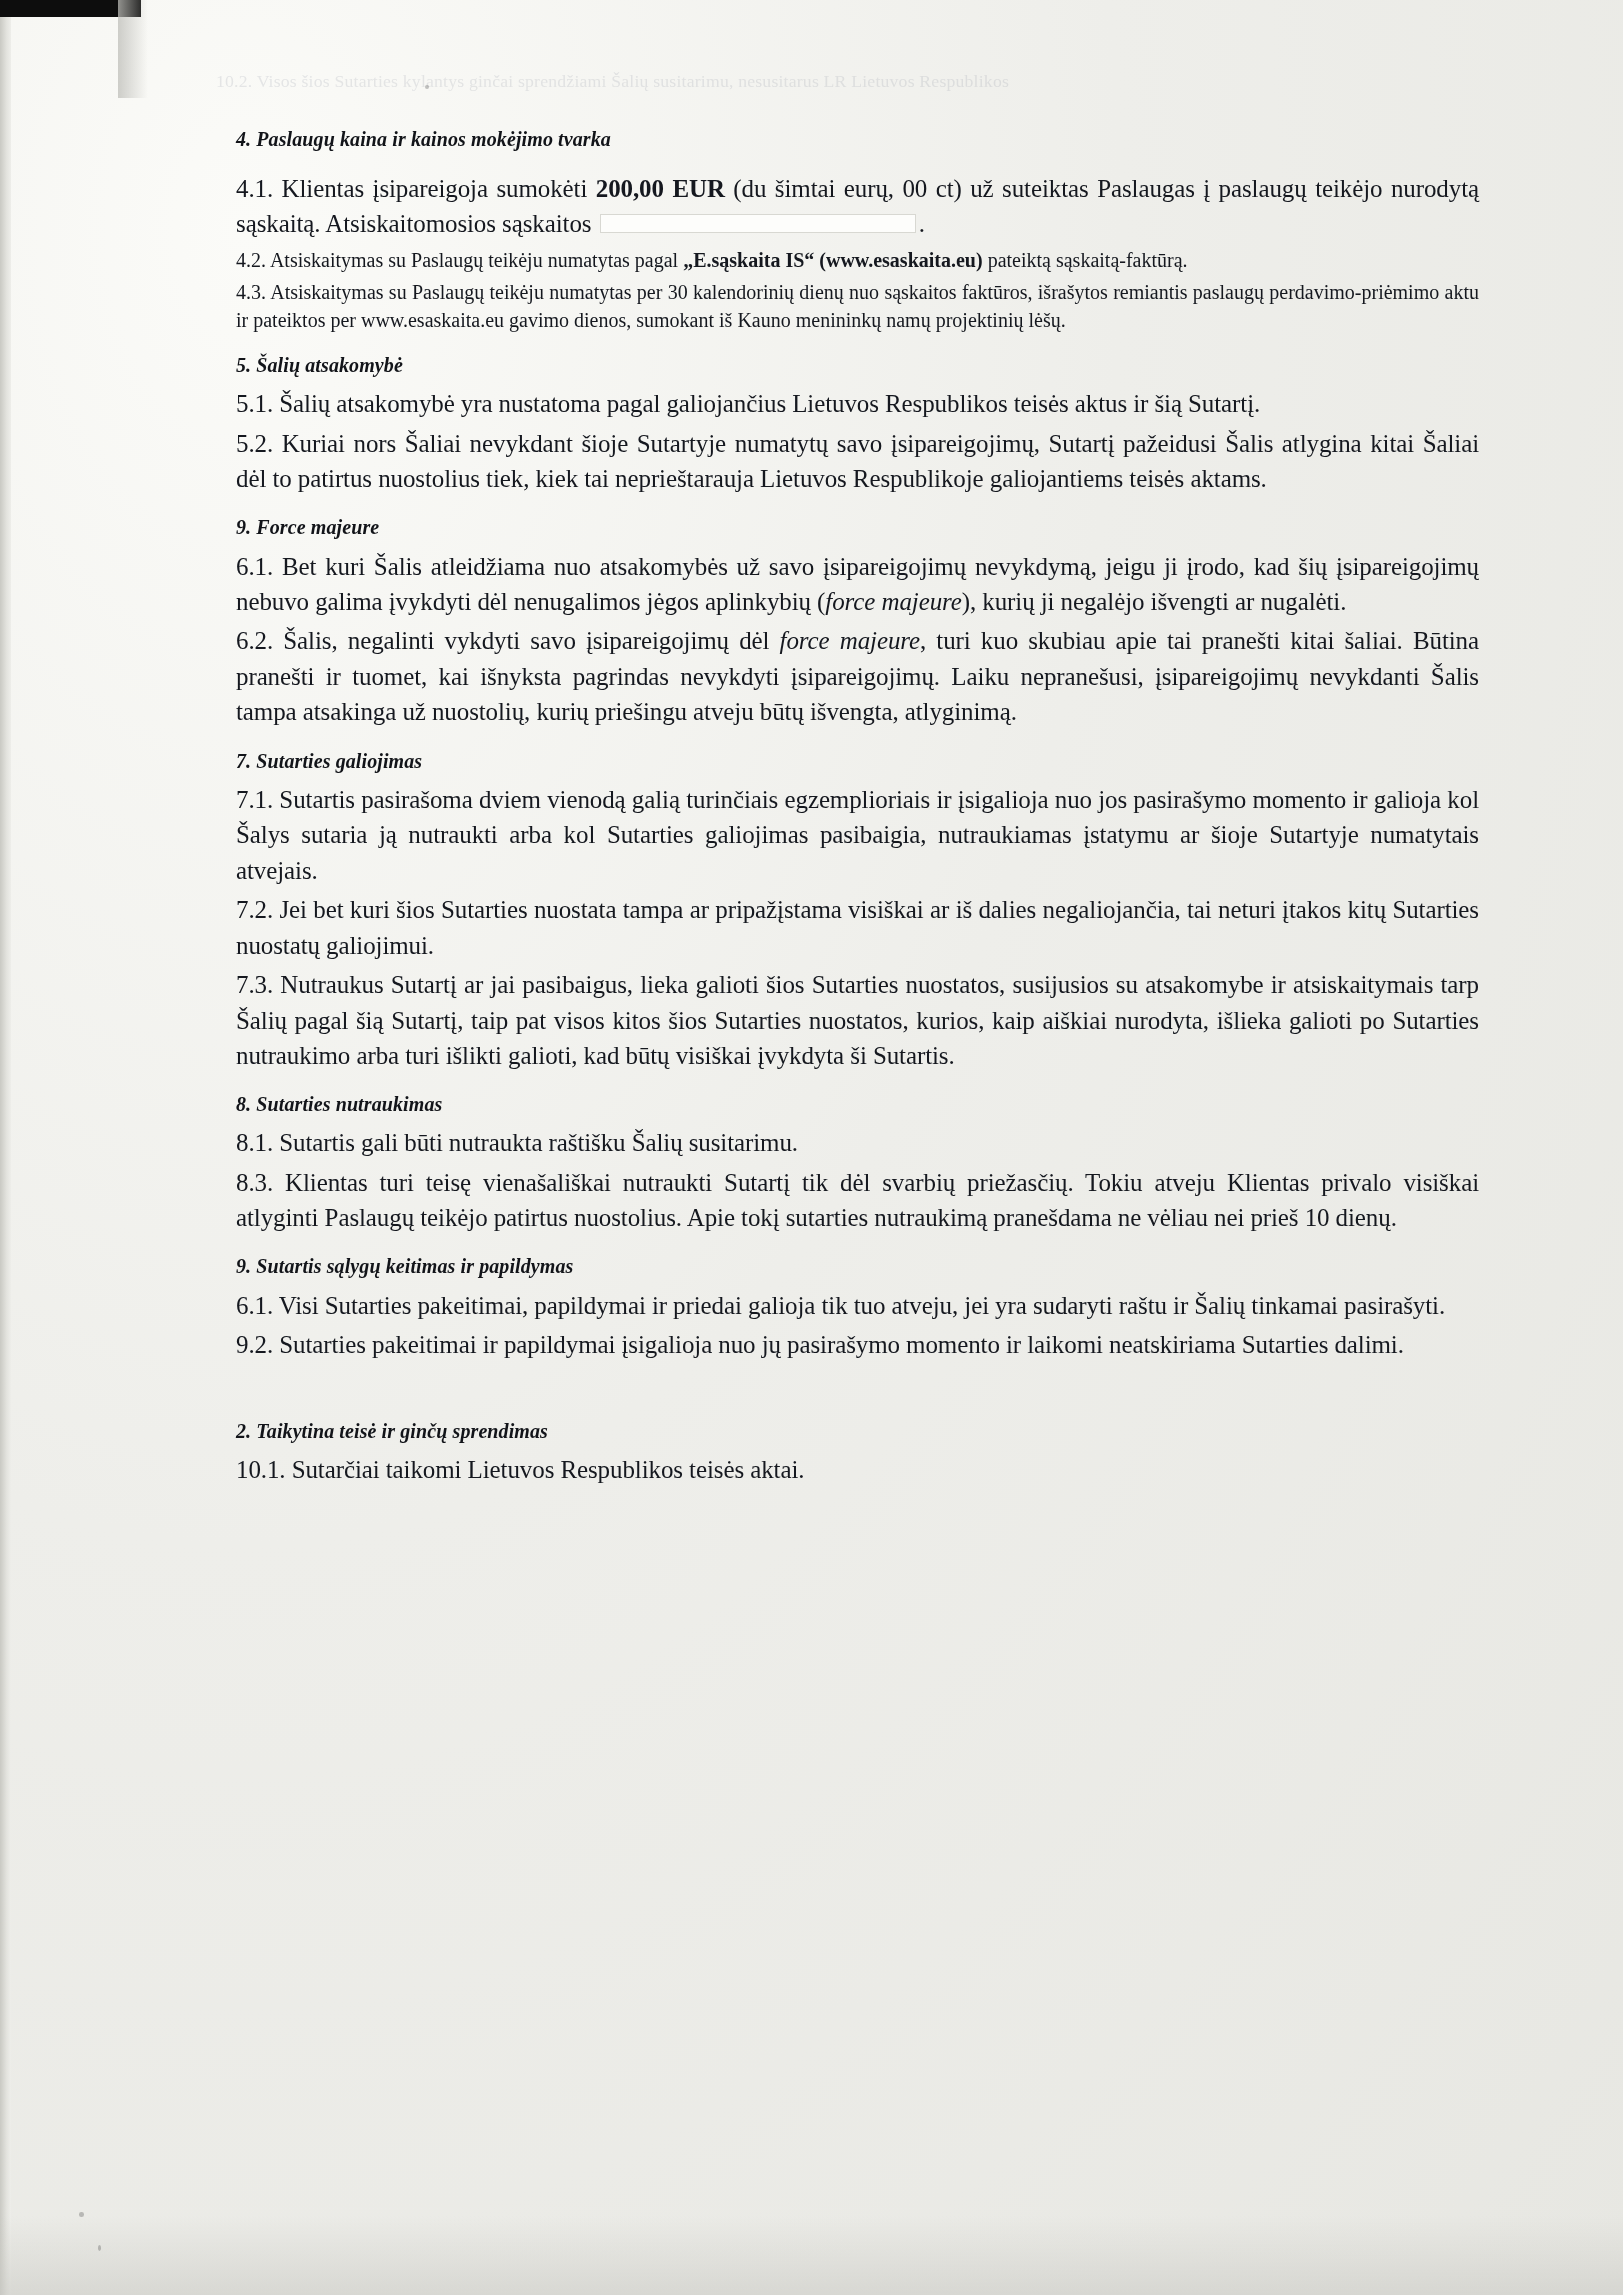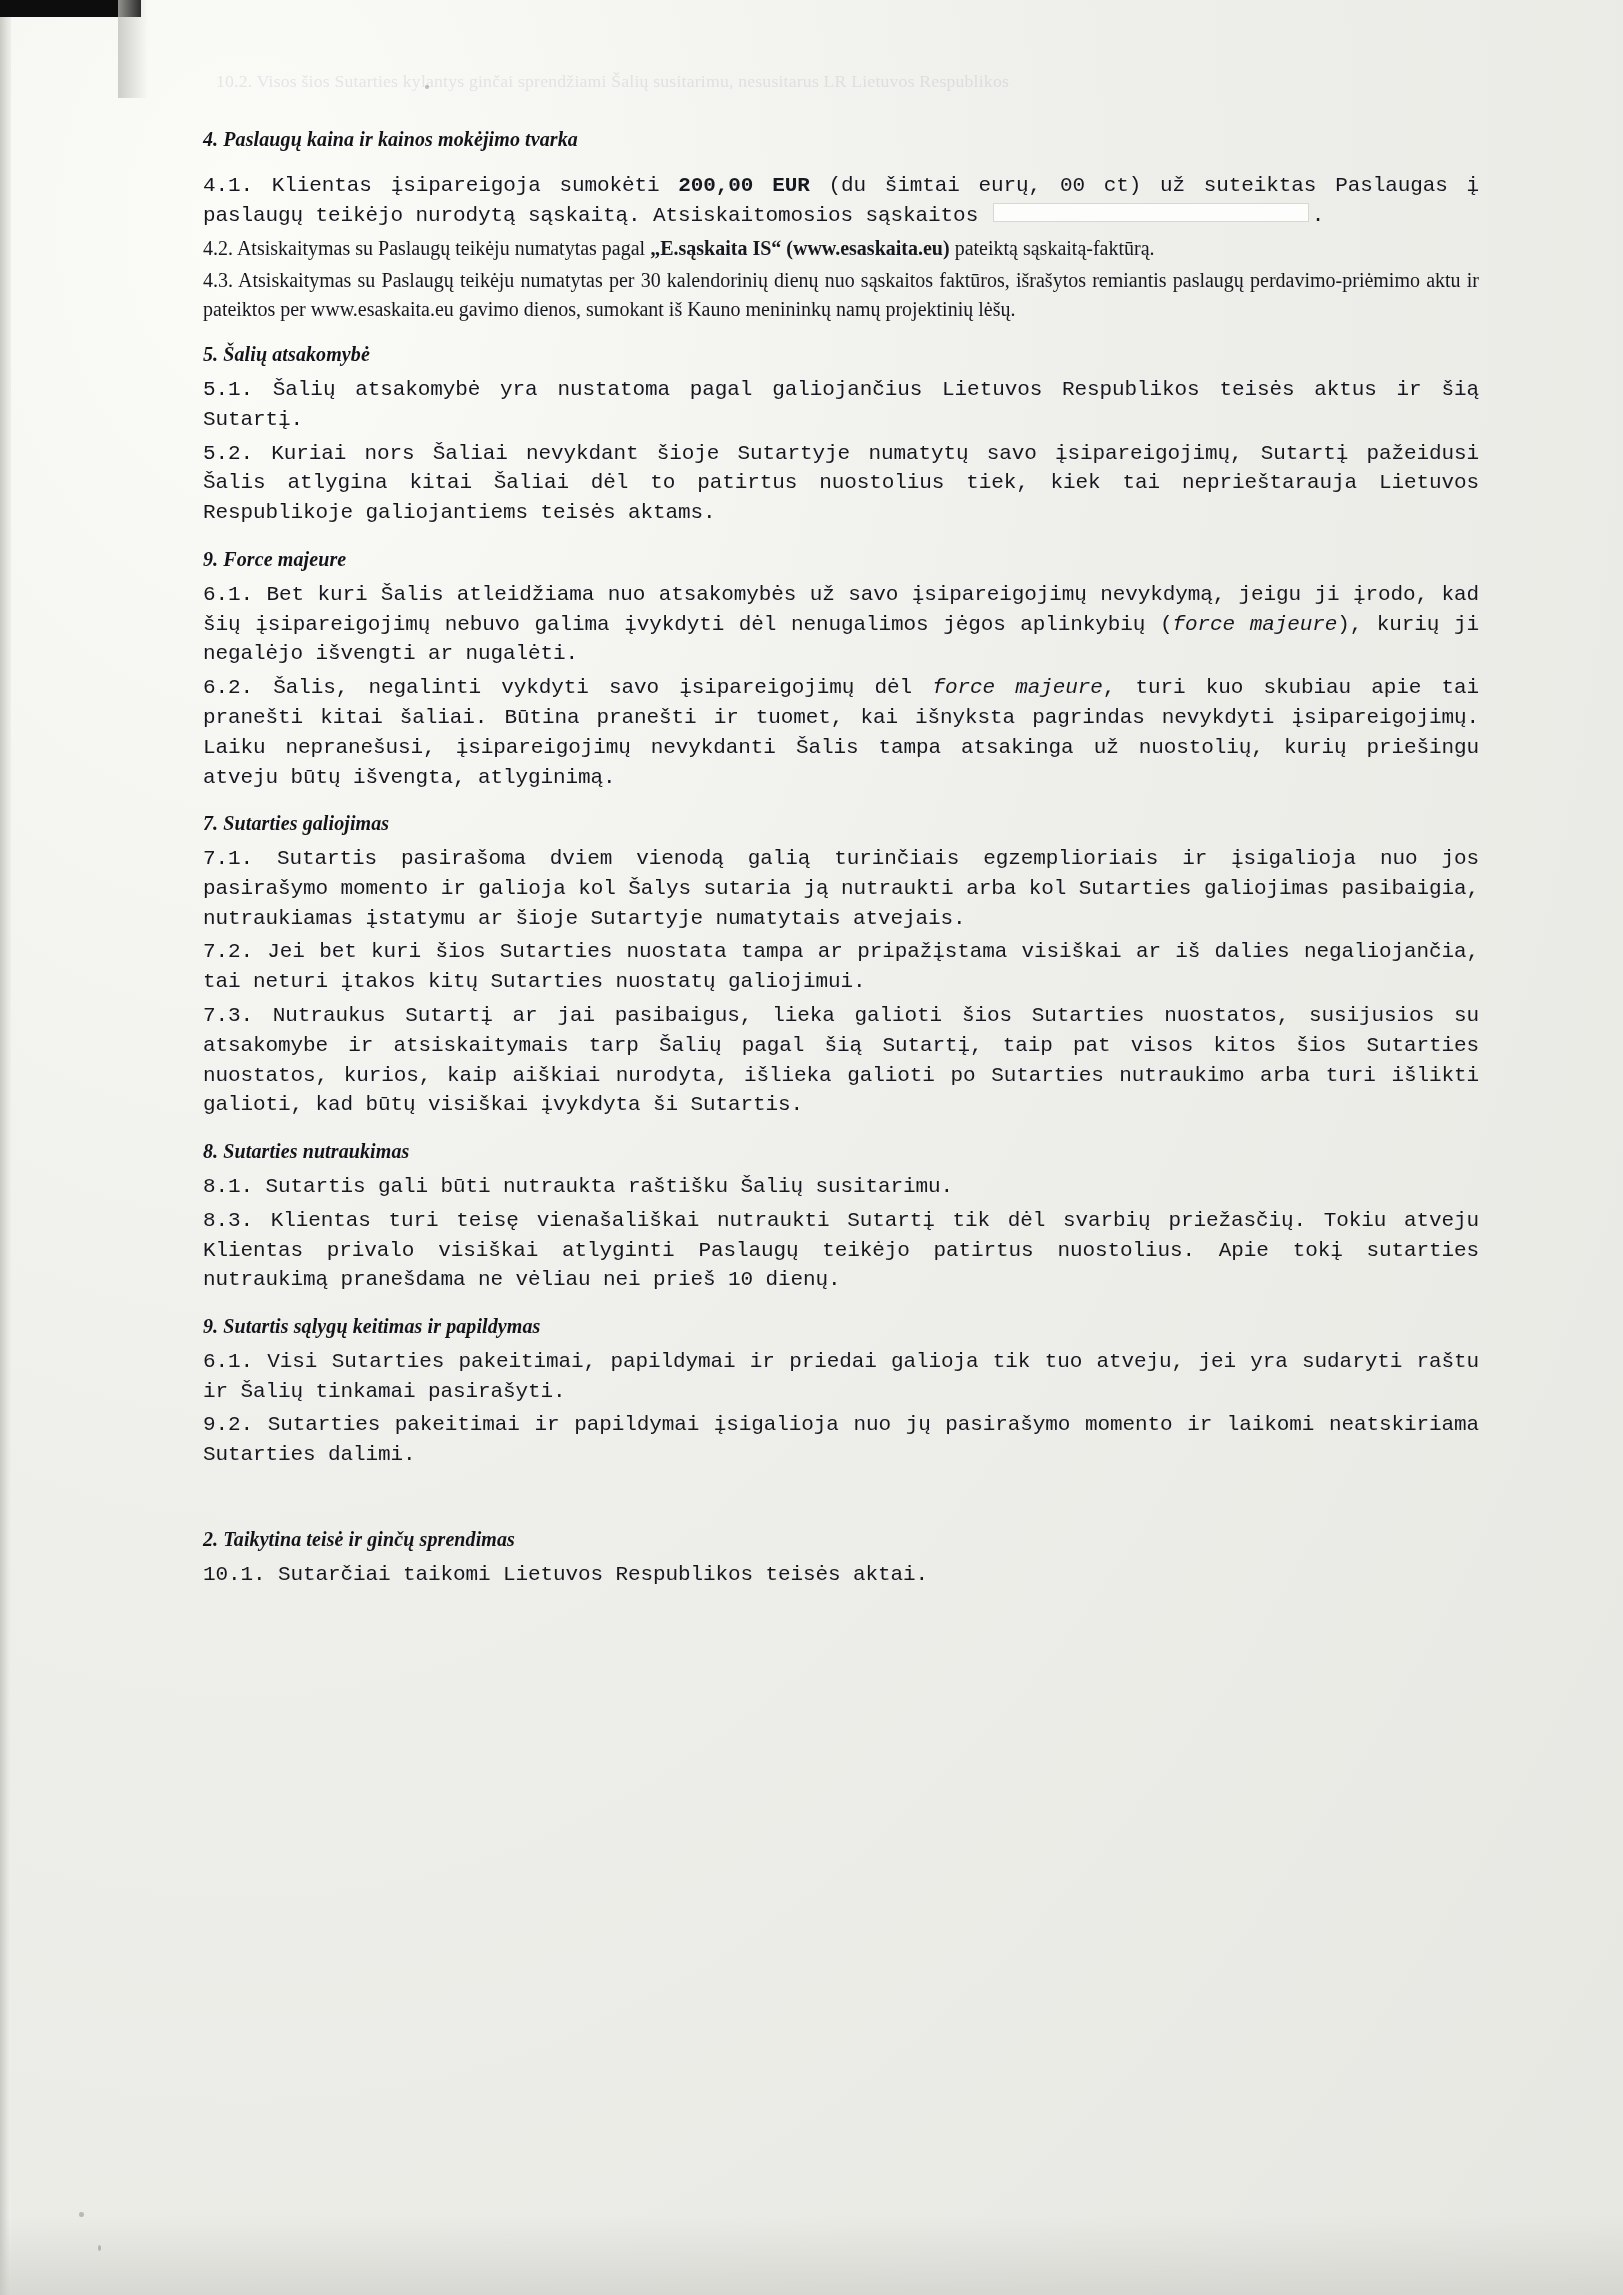--- a/index.html
+++ b/index.html
@@ -64,34 +64,34 @@
 
   h2.sec {
     font-size: 20px;
     font-weight: bold;
     font-style: italic;
     font-family: "Liberation Serif", serif;
     margin: 0 0 9.2px 0;
     letter-spacing: 0.1px;
     color: #121419;
   }
-  .sec-block { margin-bottom: 19.6px; }
+  .sec-block { margin-bottom: 19.6px; margin-left: 33px; }
 
   p.para {
     font-size: 20px;
     line-height: 1.42;
     margin: 0 0 3.9px 0;
     text-align: justify;
     text-justify: inter-word;
     color: #15181f;
     font-family: Liberation Serif, serif;
   }
   p.para.sans {
-    font-family: Liberation Mono, monospace;
-    font-size: 21px;
+    font-family: Liberation Serif, serif;
+    font-size: 25px;
     letter-spacing: -0.1px;
   }
   .b { font-weight: bold; }
   .i { font-style: italic; }
   .redacted {
     display: inline-block;
     width: 314px;
     height: 17px;
     background: #fdfdfb;
     border: 0.7px solid #d8d8d2;

